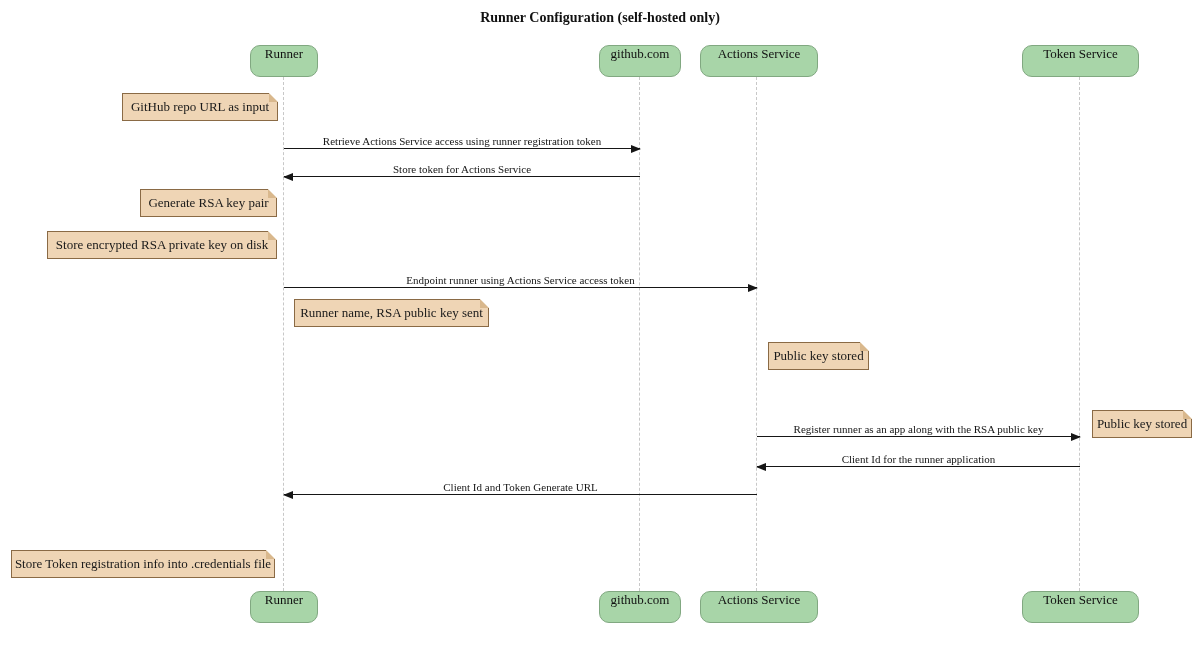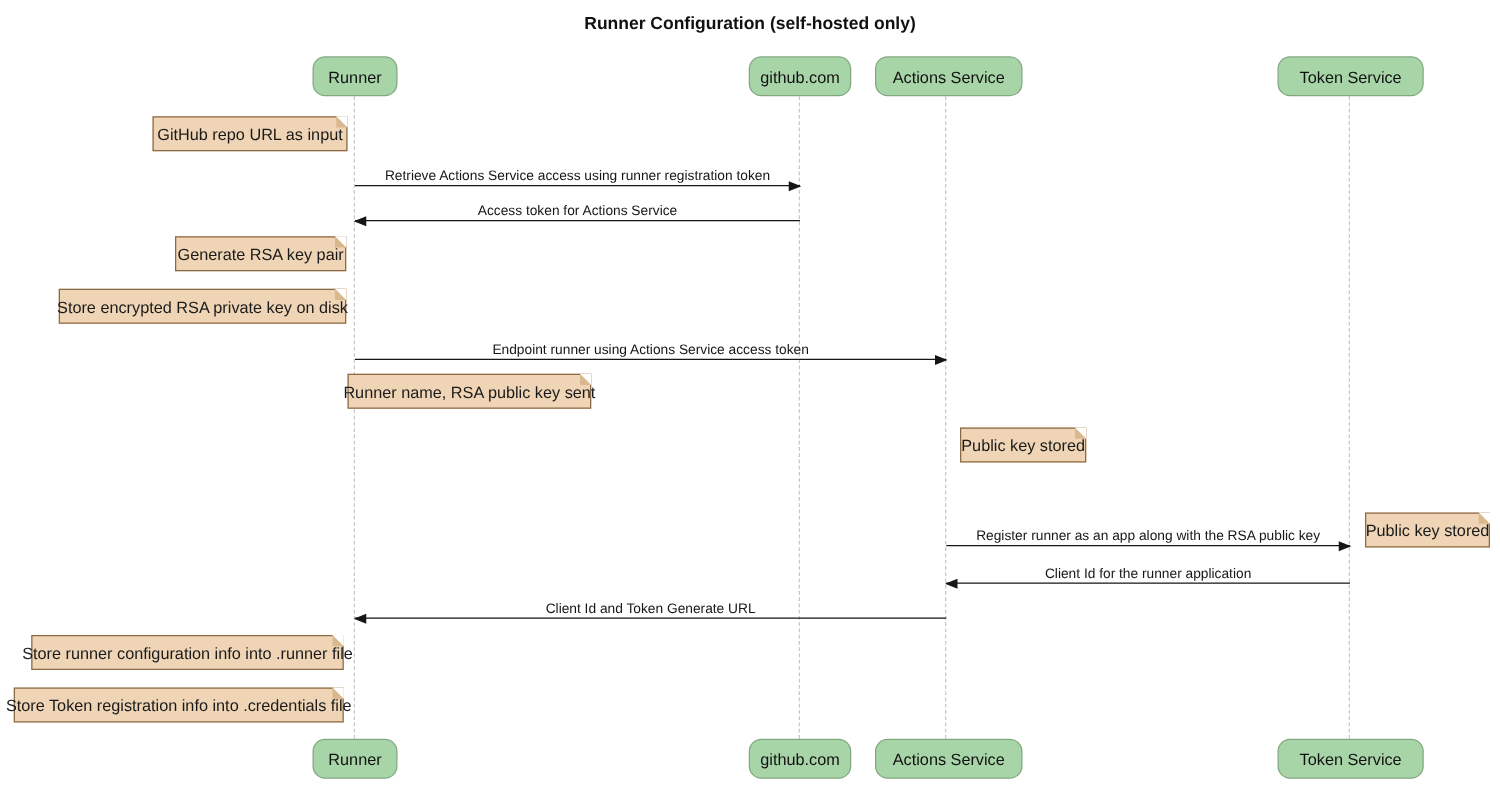--- a/index.html
+++ b/index.html
@@ -1,35 +1,35 @@
 <!DOCTYPE html>
 <html><head>
 <meta charset="utf-8">
 <style>
   html,body{margin:0;padding:0;background:#ffffff;}
   #canvas{
     position:relative;
     width:1200px;height:647px;
     background:#ffffff;
-    font-family:Liberation Sans, sans-serif;
+    font-family:Liberation Serif, serif;
     color:#161616;
     overflow:hidden;
   }
   .title{
     position:absolute;top:10px;left:0;width:1200px;
     text-align:center;font-size:14px;font-weight:bold;color:#111;
   }
   .lifeline{
     position:absolute;top:77px;height:514px;width:0;
     border-left:1px dashed #c8c8c8;
   }
   .pbox{
     position:absolute;height:32px;box-sizing:border-box;
     background:#a8d5a8;border:1px solid #81a881;border-radius:10px;
-    display:flex;align-items:center;justify-content:center;
+    display:flex;justify-content:center;
     font-size:13px;color:#111;white-space:nowrap;
   }
   .note{
     position:absolute;box-sizing:border-box;
     background:#efd5b5;border:1px solid #8a6a45;
     display:flex;align-items:center;justify-content:center;
     font-size:13px;color:#1a1a1a;white-space:nowrap;
     padding:0 6px;
   }
   .note::before{
@@ -96,43 +96,40 @@
 
   <div class="note" style="left:122px;top:93px;width:156px;height:28px;">
     <span>GitHub repo URL as input</span>
   </div>
   <div class="note" style="left:47px;top:231px;width:230px;height:28px;">
     <span>Store encrypted RSA private key on disk</span>
   </div>
   <div class="note" style="left:140px;top:189px;width:137px;height:28px;">
     <span>Generate RSA key pair</span>
   </div>
-  <div class="note" style="left:278px;top:299px;width:195px;height:28px;">
+  <div class="note" style="left:294px;top:299px;width:195px;height:28px;">
     <span>Runner name, RSA public key sent</span>
   </div>
   <div class="note" style="left:768px;top:342px;width:101px;height:28px;">
     <span>Public key stored</span>
   </div>
   <div class="note" style="left:1092px;top:410px;width:100px;height:28px;">
     <span>Public key stored</span>
-  </div>
-  <div class="note" style="left:25px;top:508px;width:250px;height:28px;">
-    <span>Store runner configuration info into .runner file</span>
   </div>
   <div class="note" style="left:11px;top:550px;width:264px;height:28px;">
     <span>Store Token registration info into .credentials file</span>
   </div>
 
   <div class="msg" style="left:284px;top:135px;width:356px;">
     <div class="lbl">Retrieve Actions Service access using runner registration token</div>
     <div class="line"></div>
     <div class="arrow-right"></div>
   </div>
   <div class="msg" style="left:284px;top:163px;width:356px;">
-    <div class="lbl">Access token for Actions Service</div>
+    <div class="lbl">Store token for Actions Service</div>
     <div class="line"></div>
     <div class="arrow-left"></div>
   </div>
   <div class="msg" style="left:284px;top:274px;width:473px;">
     <div class="lbl">Endpoint runner using Actions Service access token</div>
     <div class="line"></div>
     <div class="arrow-right"></div>
   </div>
   <div class="msg" style="left:757px;top:402px;width:323px;margin-top:21px;">
     <div class="lbl">Register runner as an app along with the RSA public key</div>

